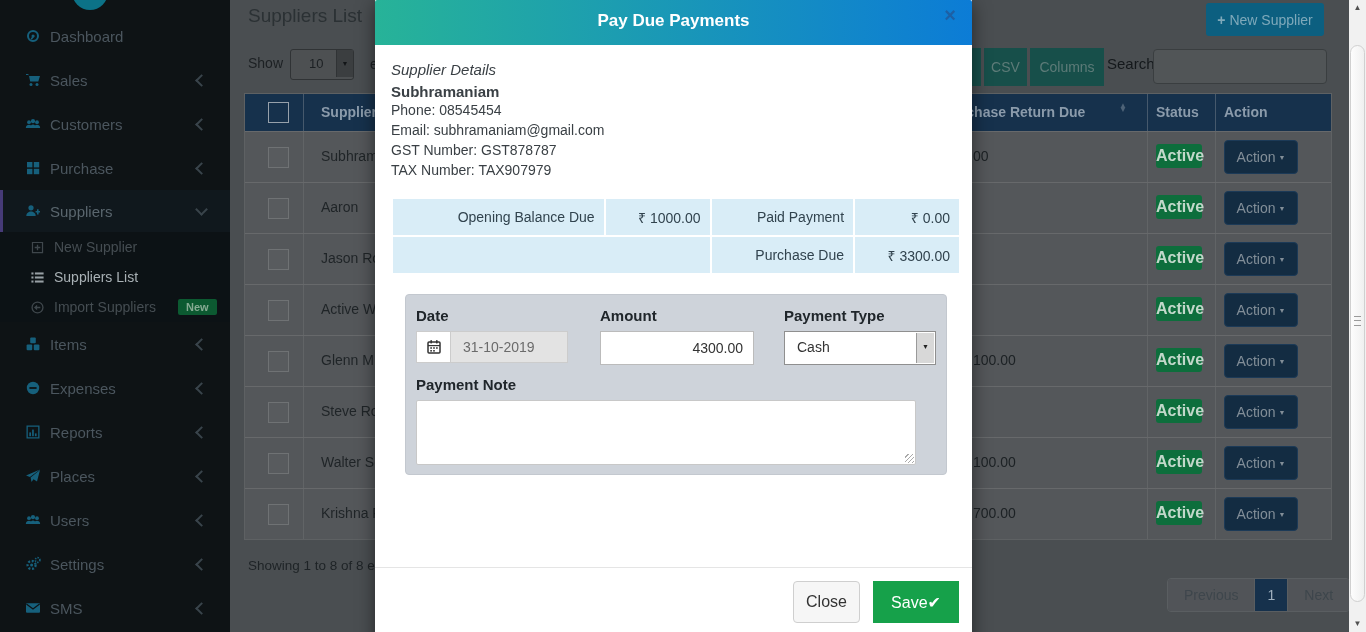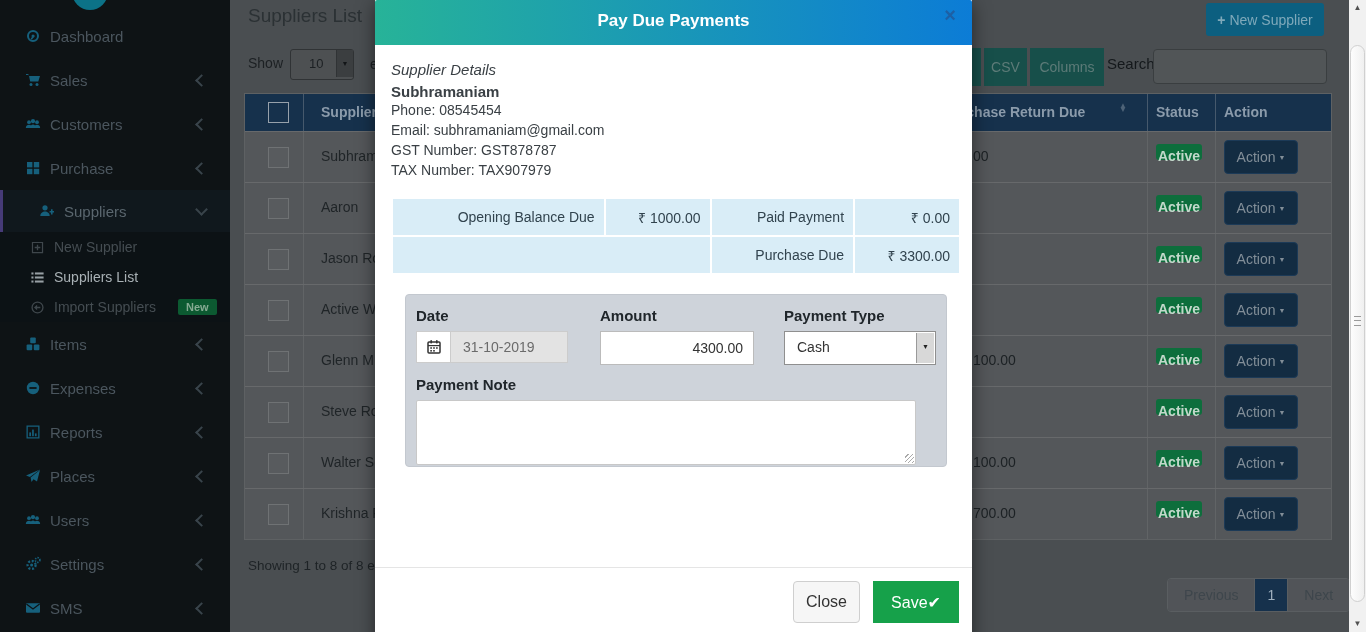--- a/index.html
+++ b/index.html
@@ -6,21 +6,21 @@
   body{font-family:"Liberation Sans", sans-serif;}
   #app{position:relative;width:1366px;height:632px;overflow:hidden;background:#4a4e51;}
 
   
   .sidebar{position:absolute;left:0;top:0;width:230px;height:632px;background:#0e1315;z-index:2;overflow:hidden;}
   .logo-circle{position:absolute;left:72px;top:-26px;width:36px;height:36px;border-radius:50%;background:#0c7287;}
   .side-nav{position:absolute;top:14px;left:0;width:230px;}
   .side-item{display:flex;align-items:center;height:44px;padding:0 0 0 25px;color:#4b565e;font-size:15px;cursor:pointer;}
   .side-item .micon{width:16px;height:16px;margin-right:9px;color:#16607c;flex:0 0 16px;}
   .side-item .chev{margin-left:auto;margin-right:24px;}
-  .side-item.active-parent{height:42px;background:#10181d;border-left:3px solid #463b78;padding-left:36px;color:#5a666e;}
+  .side-item.active-parent{height:42px;background:#10181d;border-left:3px solid #463b78;padding-left:22px;color:#5a666e;}
   .chev{width:7px;height:7px;border-left:2px solid #39444b;border-bottom:2px solid #39444b;transform:rotate(45deg);}
   .chev.down{transform:rotate(-45deg);margin-top:-3px;}
   .submenu{background:#0c1215;}
   .sub-item{display:flex;align-items:center;height:30px;padding:0 0 0 30px;color:#454d52;font-size:14px;cursor:pointer;}
   .sub-item .micon{width:15px;height:15px;margin-right:9px;color:#3f474c;flex:0 0 15px;}
   .sub-item.active{color:#a9b1b5;}
   .sub-item.active .micon{color:#979fa4;}
   .new-badge{margin-left:22px;background:#0c5a31;color:#86ab93;font-size:11px;font-weight:bold;padding:2px 8px;border-radius:2px;}
   .micon svg{display:block;width:100%;height:100%;}
 
@@ -45,21 +45,21 @@
   .s-table{position:absolute;left:14px;top:93px;width:1086px;border:1px solid #5e6163;}
   .t-head{position:relative;height:37px;background:#16314c;color:#8b9bab;font-weight:bold;font-size:14px;}
   .t-row{position:relative;height:50px;background:#54575a;border-top:1px solid #67696b;color:#1f2427;font-size:14px;}
   .hcell{position:absolute;top:10px;}
   .h-check{position:absolute;left:23px;top:8px;width:19px;height:19px;border:1px solid #97a1ab;background:transparent;}
   .r-check{position:absolute;left:23px;top:15px;width:19px;height:19px;border:1px solid #6f7274;background:#585b5e;}
   .vline{position:absolute;top:0;bottom:0;width:1px;background:#46596c;}
   .vline.body{background:#616466;}
   .cell-name{position:absolute;left:76px;top:16px;}
   .cell-due{position:absolute;left:728px;top:16px;color:#1c2124;}
-  .status-badge{position:absolute;left:911px;top:12px;width:46px;height:16px;background:#0d6e3c;border-radius:3px;color:#c2d8ca;font-size:14px;font-weight:bold;text-align:center;line-height:24px;}
+  .status-badge{position:absolute;left:911px;top:12px;width:46px;height:24px;background:#0d6e3c;border-radius:3px;color:#c2d8ca;font-size:16px;font-weight:bold;text-align:center;line-height:24px;}
   .action-btn{position:absolute;left:979px;top:8px;width:74px;height:34px;background:#132c42;border:1px solid #1c3a57;border-radius:4px;color:#828e98;font-size:14px;font-family:inherit;cursor:pointer;}
   .action-btn .caret{font-size:7px;margin-left:3px;vertical-align:2px;}
   .sort-icon{position:absolute;left:874px;top:7px;color:#4e6377;font-size:8px;line-height:10px;text-align:center;}
   .sort-icon div{height:10px;}
 
   .summary{position:absolute;left:18px;top:558px;font-size:13.5px;color:#1e2326;}
   .pagination{position:absolute;left:937px;top:578px;height:32px;display:flex;border:1px solid #5a5e61;border-radius:4px;overflow:hidden;}
   .pg-cell{height:32px;line-height:32px;font-size:14px;color:#3e464c;padding:0 16px;cursor:pointer;background:#515458;}
   .pg-cell.current{background:#16314c;color:#9fb0bf;padding:0 12px;}
   .pg-cell + .pg-cell{border-left:1px solid #5a5e61;}
@@ -69,21 +69,21 @@
   .modal-header{position:relative;height:45px;background:linear-gradient(90deg,#27b398,#0c7cd6);border-radius:2px 2px 0 0;}
   .modal-title{text-align:center;padding-top:11px;color:#fff;font-size:17px;font-weight:600;}
   .modal-close{position:absolute;right:10px;top:3px;background:none;border:none;color:#1d60a5;font-size:20px;font-weight:bold;cursor:pointer;font-family:inherit;}
   .modal-body{padding:16px 15px 0 16px;color:#3a4045;}
   .details-heading{font-style:italic;font-size:15px;}
   .supplier-name{font-weight:bold;font-size:15px;margin-top:5px;}
   .detail-line{font-size:14px;line-height:20px;}
   .balance-table{margin-top:17px;border-collapse:separate;border-spacing:2px;width:570px;}
   .balance-table td{background:#d9edf7;height:34px;text-align:right;padding-right:9px;font-size:14px;color:#31434e;}
   td.bw1{width:173px;} td.bw2{width:87px;} td.bw3{width:181px;} td.bw4{width:93px;}
-  .form-panel{position:relative;margin:19px auto 8px 14px;width:520px;background:#ced3da;border:1px solid #c3c8cf;border-radius:4px;padding:12px 10px 1px 10px;}
+  .form-panel{position:relative;margin:19px auto 8px 14px;width:520px;background:#ced3da;border:1px solid #c3c8cf;border-radius:4px;padding:12px 10px 9px 10px;}
   .f-grid{display:flex;gap:32px;}
   .f-col{width:152px;}
   .f-label{font-weight:bold;font-size:15px;color:#20262b;margin-bottom:7px;}
   .date-group{display:flex;height:32px;}
   .date-addon{width:33px;background:#fff;border:1px solid #ccc;border-right:none;display:flex;align-items:center;justify-content:center;}
   .date-input{flex:1;background:#e3e3e3;border:1px solid #ccc;color:#6b6b6b;font-size:14px;padding:0 0 0 12px;line-height:30px;}
   .amount-input{width:140px;height:30px;background:#fff;border:1px solid #bbb;text-align:right;padding-right:10px;font-size:14px;color:#333;font-family:inherit;}
   .ptype-select{position:relative;height:32px;background:#fff;border:1px solid #8f8f8f;cursor:pointer;}
   .ptype-select .val{position:absolute;left:12px;top:7px;font-size:14px;color:#333;}
   .ptype-select .arrowbox{position:absolute;right:1px;top:1px;bottom:1px;width:17px;background:#d8d8d8;border-left:1px solid #9a9a9a;color:#222;font-size:7px;text-align:center;line-height:28px;}

